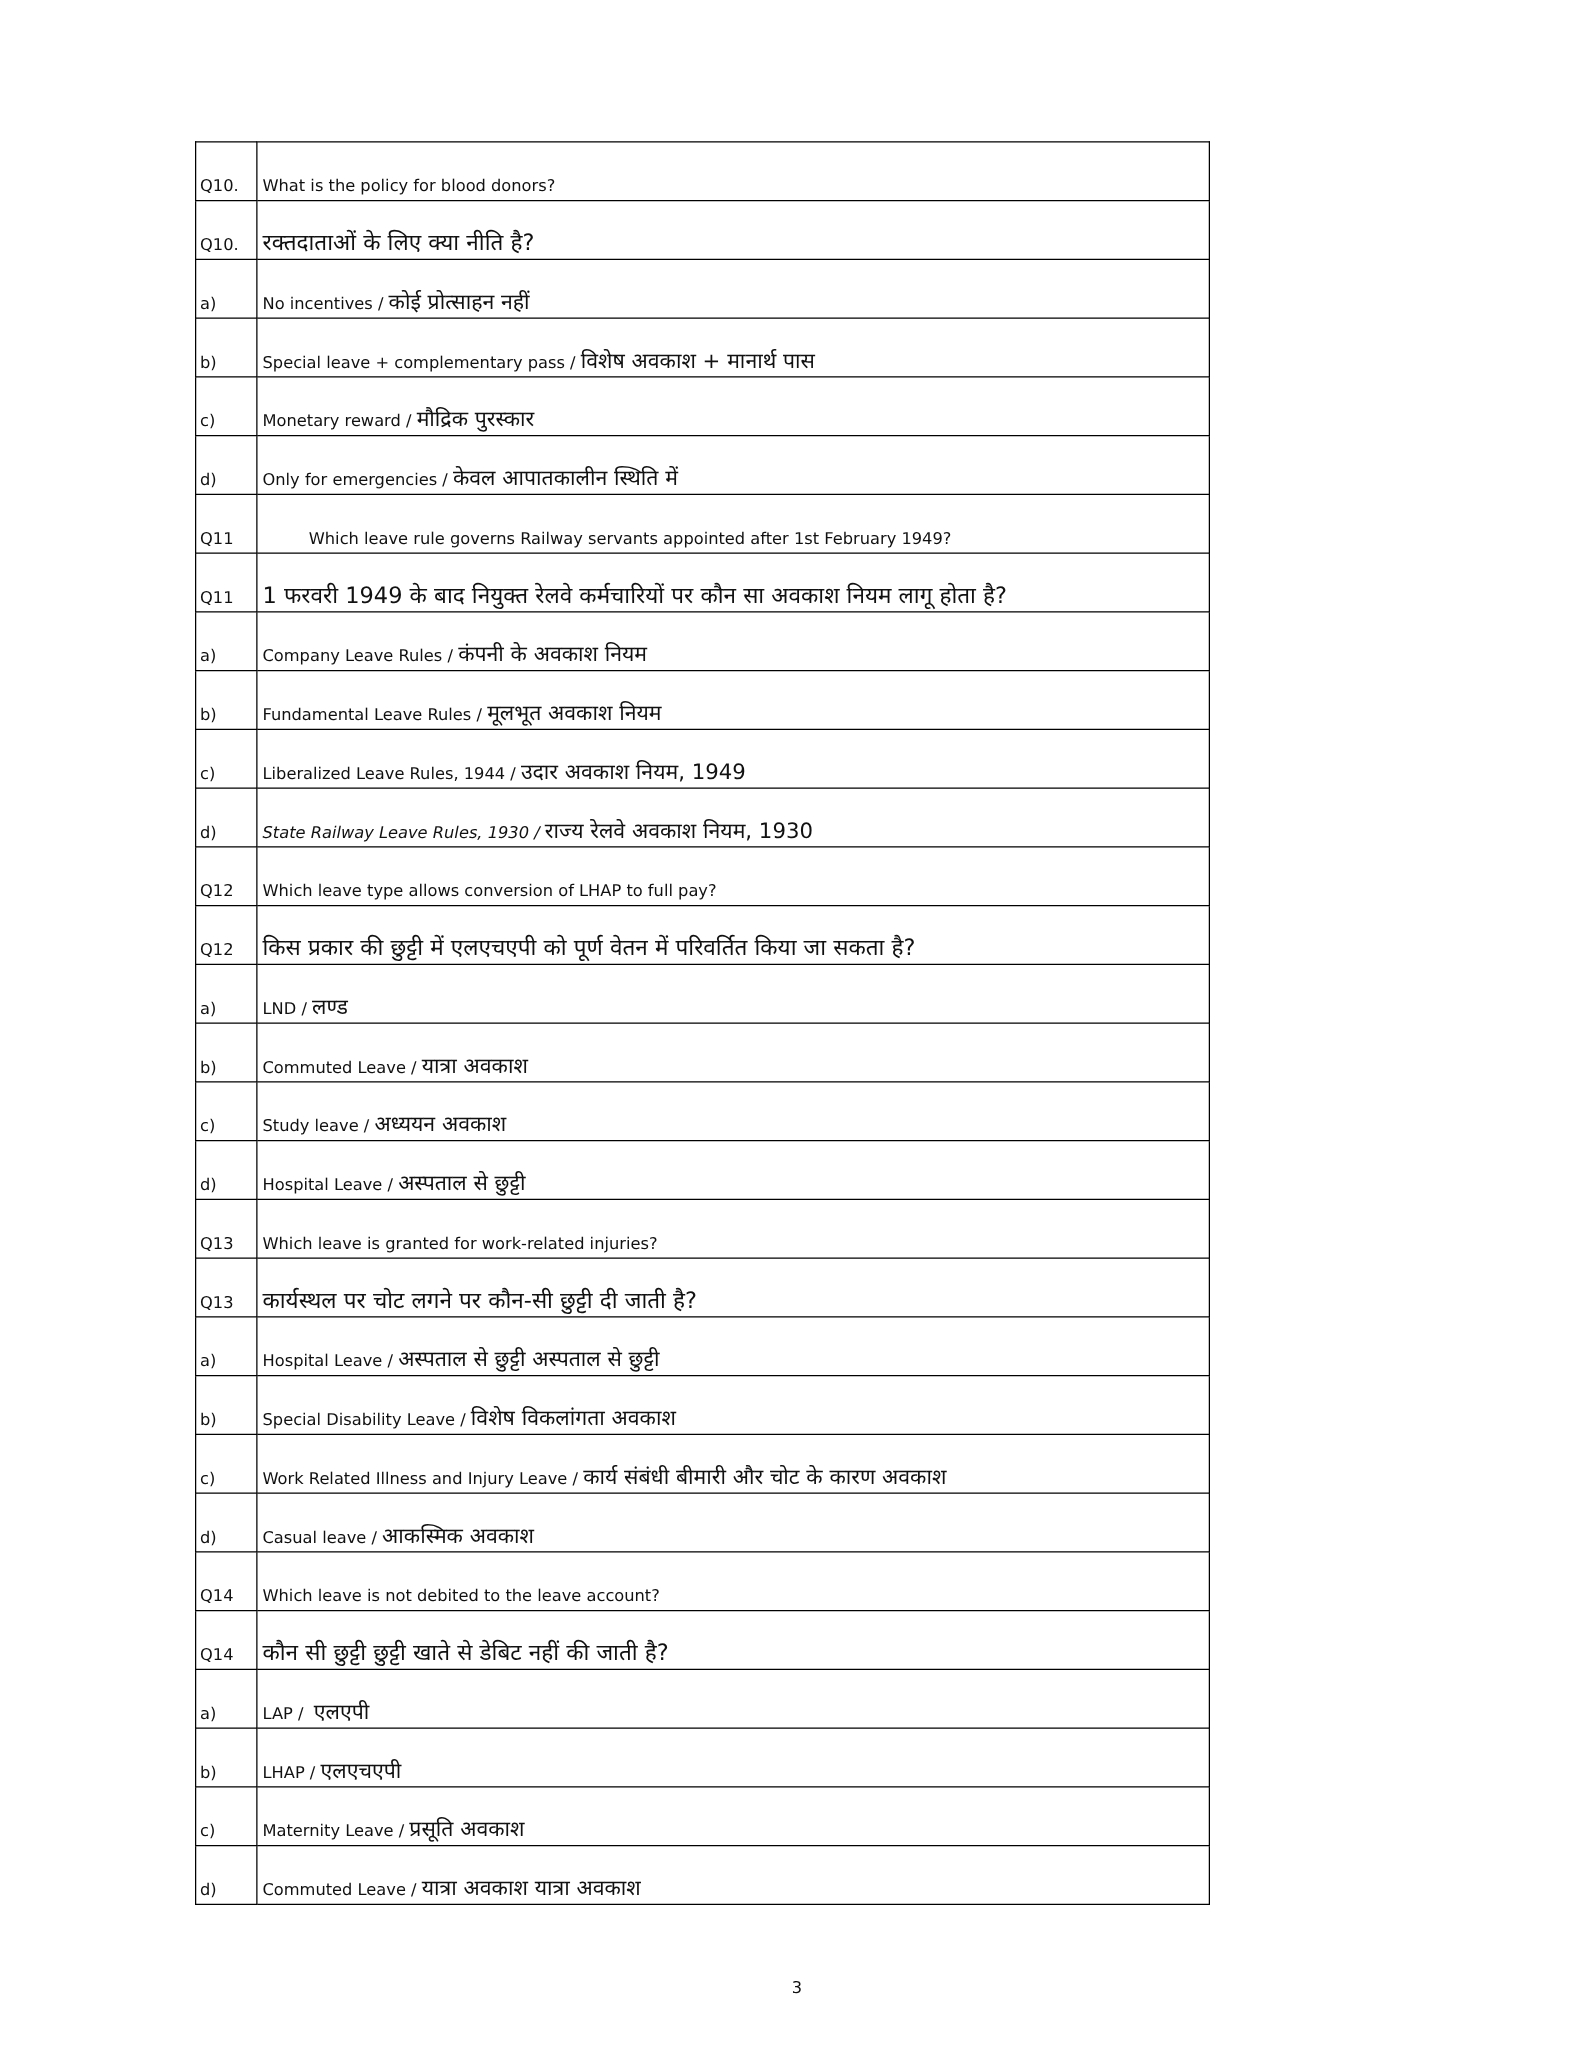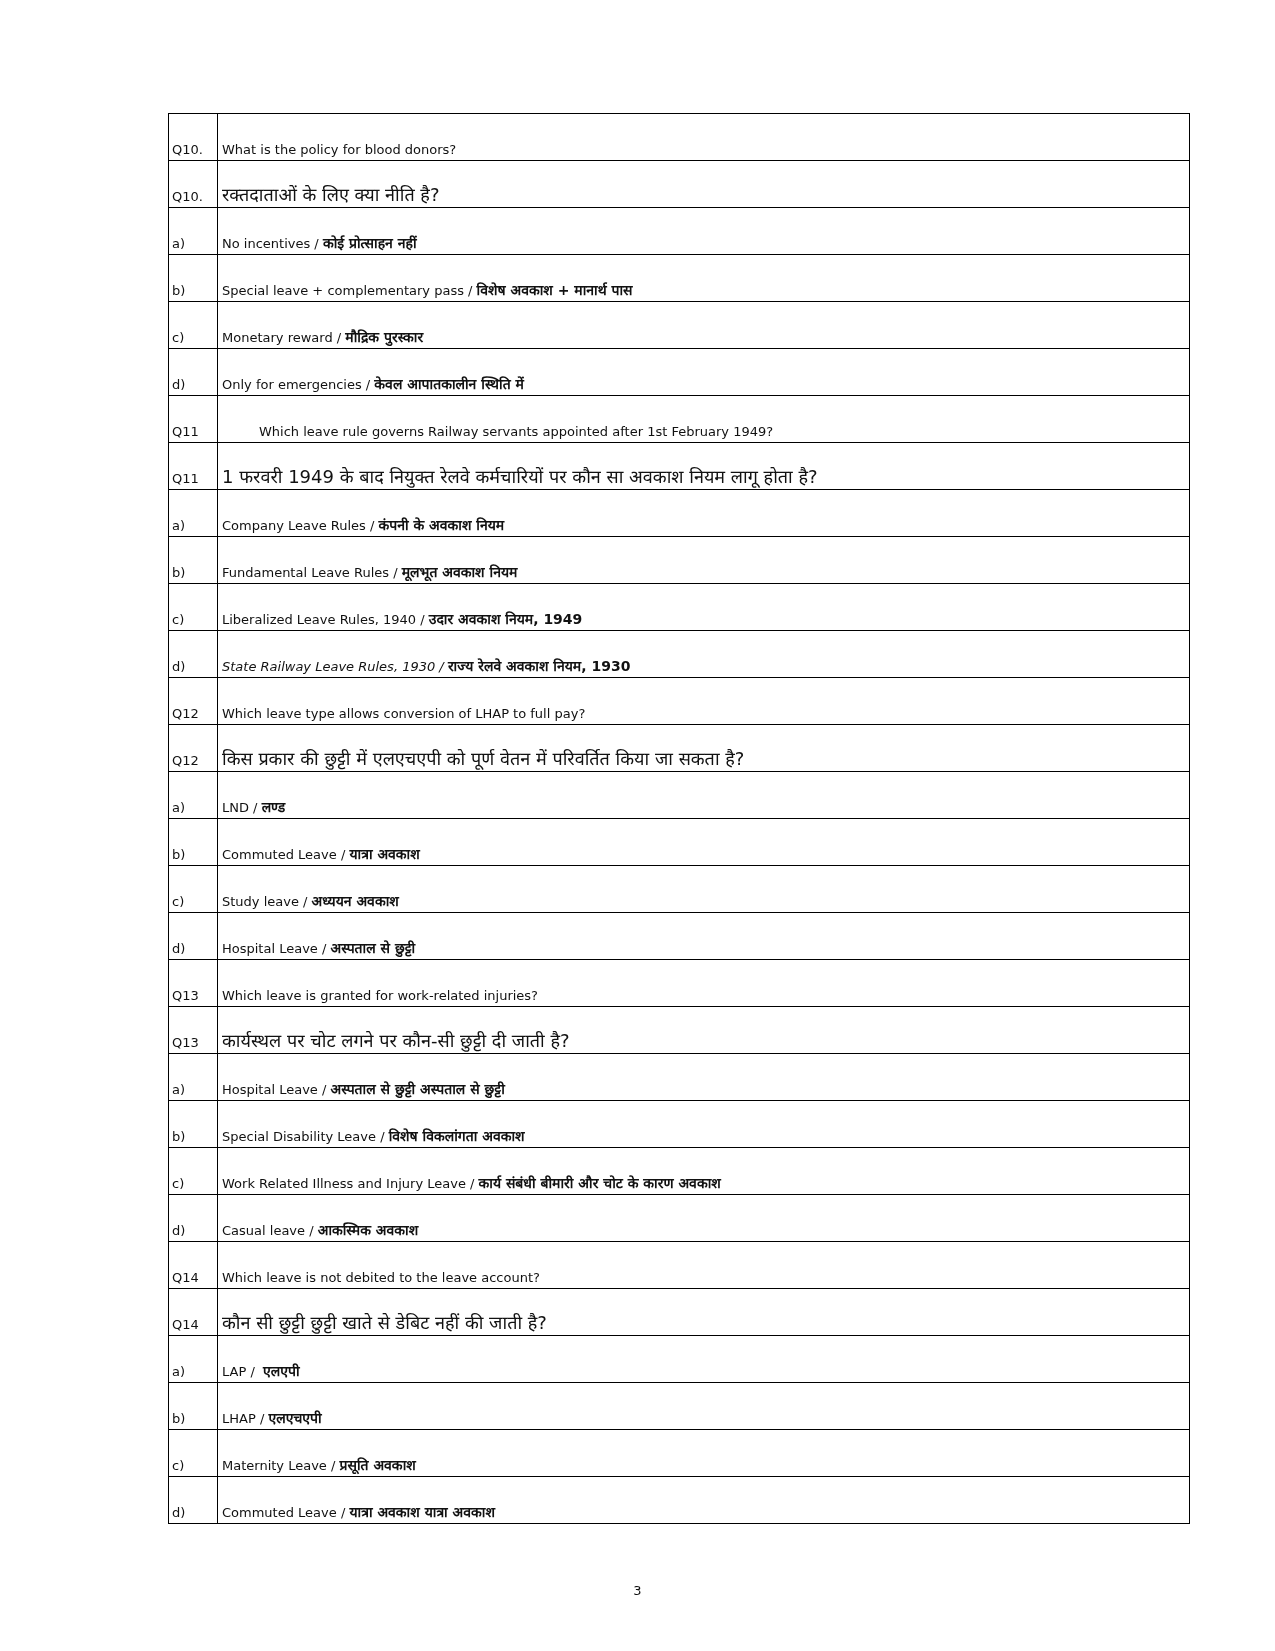--- a/index.html
+++ b/index.html
@@ -16,43 +16,42 @@
       overflow: hidden;
     }
     .page {
       position: absolute;
       left: 0; top: 0;
       width: 1275px;
       height: 1651px;
     }
     table.qa {
       position: absolute;
-      left: 168px;
+      left: 156px;
       top: 113px;
-      width: 1022px;
+      width: 812px;
       border-collapse: collapse;
       table-layout: fixed;
     }
     table.qa td {
       border: 1.5px solid #000000;
       height: 44px;
       padding: 0 4px 2px 4px;
       vertical-align: bottom;
       font-size: 13px;
       line-height: 16px;
       white-space: nowrap;
       overflow: hidden;
     }
     table.qa td.label {
       width: 41px;
       padding-left: 3px;
     }
     table.qa td.content .hi {
-      font-size: 14px;
-      font-weight: bold;
+      font-size: 17px;
     }
     table.qa td.content .hi-q {
       font-size: 18px;
     }
     .page-number {
       position: absolute;
       left: 0;
       width: 1275px;
       top: 1583px;
       text-align: center;
@@ -102,21 +101,21 @@
         <tr>
           <td class="label">a)</td>
           <td class="content"><span class="en" style="white-space: pre;">Company Leave Rules / </span><span class="hi">कंपनी के अवकाश नियम</span></td>
         </tr>
         <tr>
           <td class="label">b)</td>
           <td class="content"><span class="en" style="white-space: pre;">Fundamental Leave Rules / </span><span class="hi">मूलभूत अवकाश नियम</span></td>
         </tr>
         <tr>
           <td class="label">c)</td>
-          <td class="content"><span class="en" style="white-space: pre;">Liberalized Leave Rules, 1940 / </span><span class="hi">उदार अवकाश नियम, 1949</span></td>
+          <td class="content"><span class="en" style="white-space: pre;">Liberalized Leave Rules, 1944 / </span><span class="hi">उदार अवकाश नियम, 1949</span></td>
         </tr>
         <tr>
           <td class="label">d)</td>
           <td class="content"><span class="en" style="white-space: pre; font-style: italic;">State Railway Leave Rules, 1930 / </span><span class="hi">राज्य रेलवे अवकाश नियम, 1930</span></td>
         </tr>
         <tr>
           <td class="label">Q12</td>
           <td class="content"><span class="en" style="white-space: pre;">Which leave type allows conversion of LHAP to full pay?</span><span class="hi-q"></span></td>
         </tr>
         <tr>

